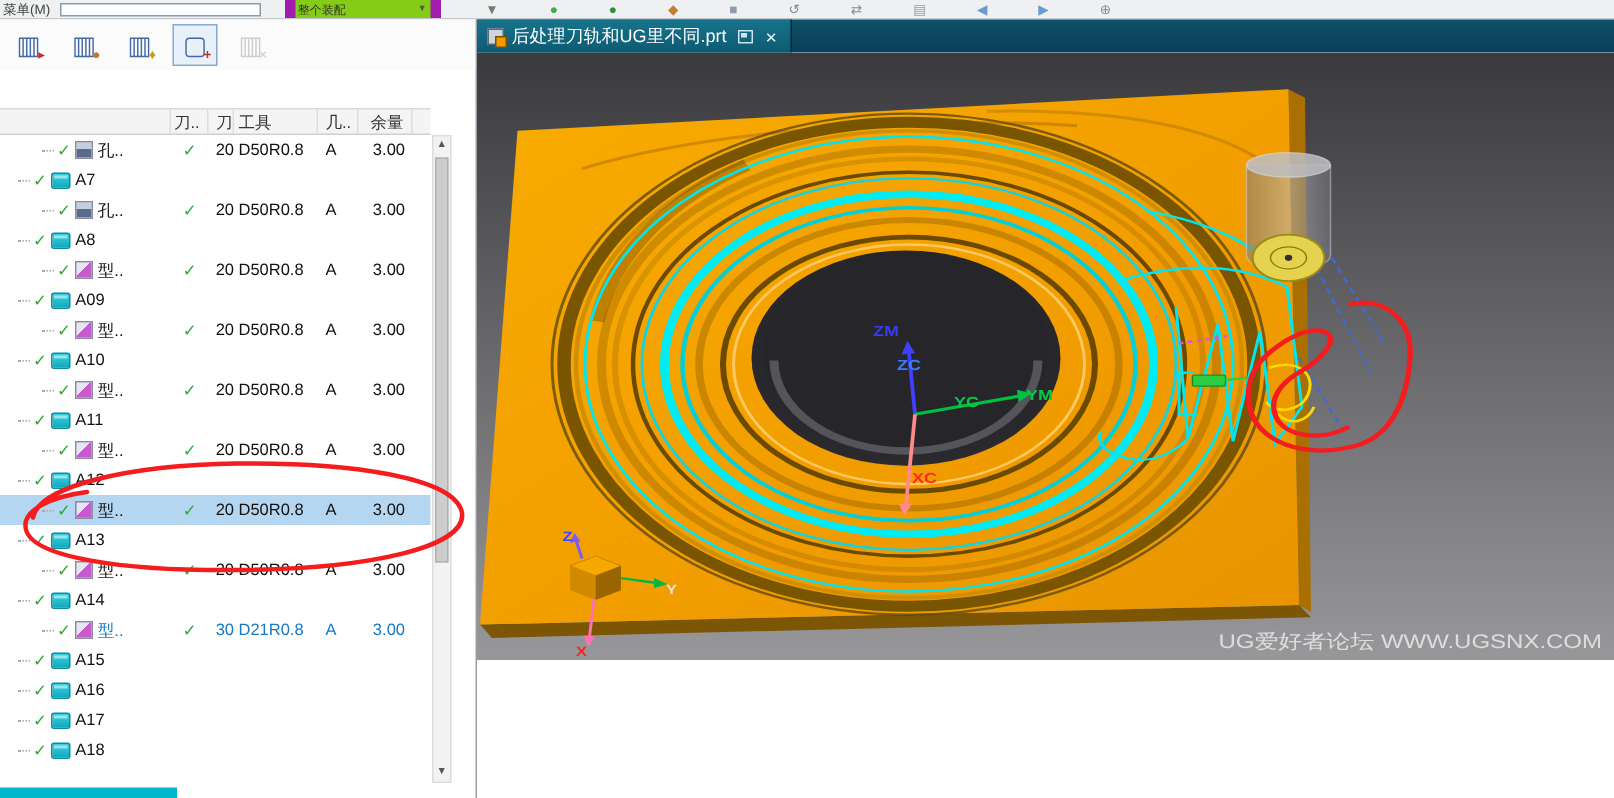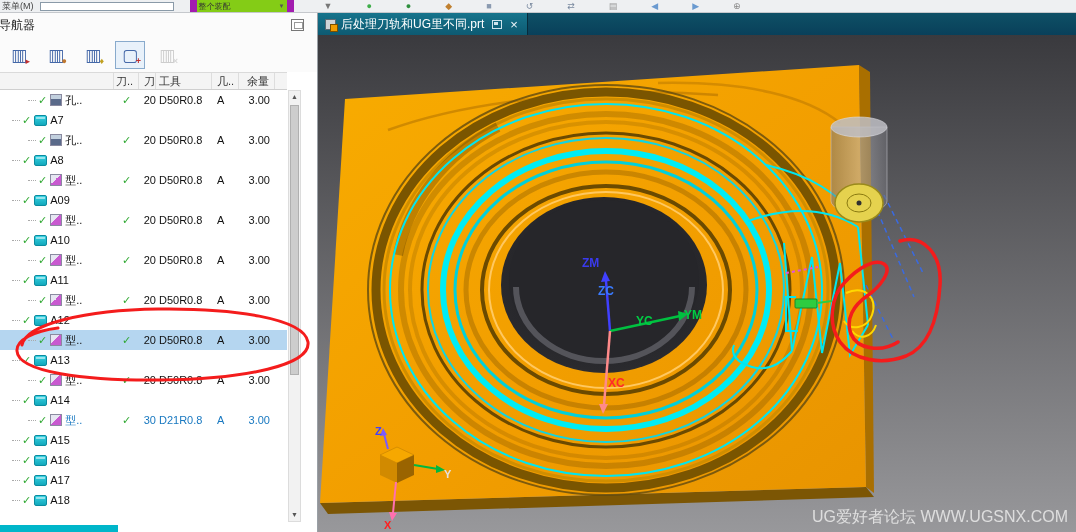--- a/index.html
+++ b/index.html
@@ -63,21 +63,21 @@
 
 
 .right-col{flex:1;display:flex;flex-direction:column;min-width:0}
 .tab-bar{height:22px;background:linear-gradient(#0e5066,#09405a);display:flex;align-items:stretch}
 .doc-tab{display:flex;align-items:center;gap:5px;padding:0 9px 0 7px;background:linear-gradient(#16748c,#0d5a72);border-right:1px solid #072c3c;color:#fff;font-size:12px}
 .tab-part-icon{width:11px;height:11px;background:#cfd4d8;border:1px solid #5a6a74;position:relative;flex:none}
 .tab-part-icon::after{content:"";position:absolute;right:-3px;bottom:-3px;width:6px;height:6px;background:#f09c00;border:1px solid #7a5000}
 .tab-float{width:10px;height:9px;border:1px solid #cfe4ec;position:relative;margin-left:3px;flex:none}
 .tab-float::after{content:"";position:absolute;left:1px;top:1px;width:4px;height:3px;background:#cfe4ec}
 .tab-close{font-size:13px;color:#eef6fa;margin-left:3px;line-height:1}
-.viewport{position:relative;height:497px;overflow:hidden}
+.viewport{position:relative;height:405px;overflow:hidden}
 .vp-svg{position:absolute;inset:0;width:100%;height:100%;display:block}
 svg text{font-family:"Liberation Sans","DejaVu Sans",sans-serif}
 </style>
 </head>
 <body>
 
 <div class="screen">
 
   <div class="top-strip">
     <span class="menu-label">菜单(M)</span>
@@ -97,24 +97,20 @@
         <span class="ribicon" style="color: rgb(153, 153, 153);">▤</span>
         <span class="ribicon" style="color: rgb(106, 154, 208);">◀</span>
         <span class="ribicon" style="color: rgb(106, 154, 208);">▶</span>
         <span class="ribicon" style="color: rgb(136, 136, 136);">⊕</span>
       </span>
   </div>
 
   <div class="main">
 
     <div class="left-panel">
-      <div class="panel-title">
-        <span class="ttl">导航器</span>
-        <span class="pin"></span>
-      </div>
 
       <div class="panel-toolbar">
           <div class="tbbtn">
             <span class="g1" style="color: rgb(68, 104, 168);">▥</span>
             <span class="g2" style="color: rgb(192, 48, 48);">▸</span>
           </div>
           <div class="tbbtn">
             <span class="g1" style="color: rgb(68, 104, 168);">▥</span>
             <span class="g2" style="color: rgb(192, 120, 48);">●</span>
           </div>

